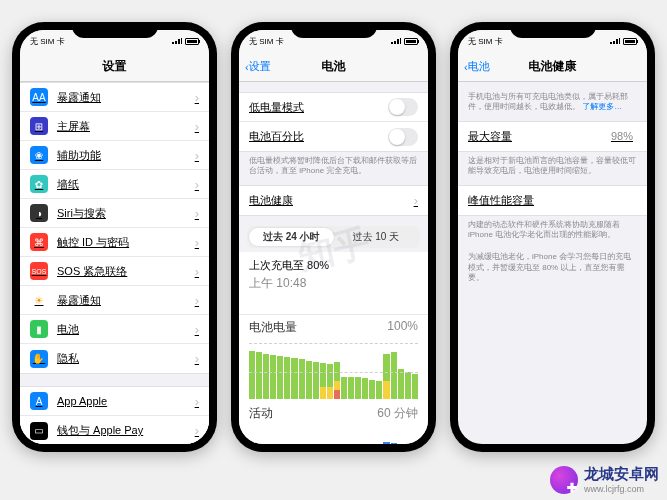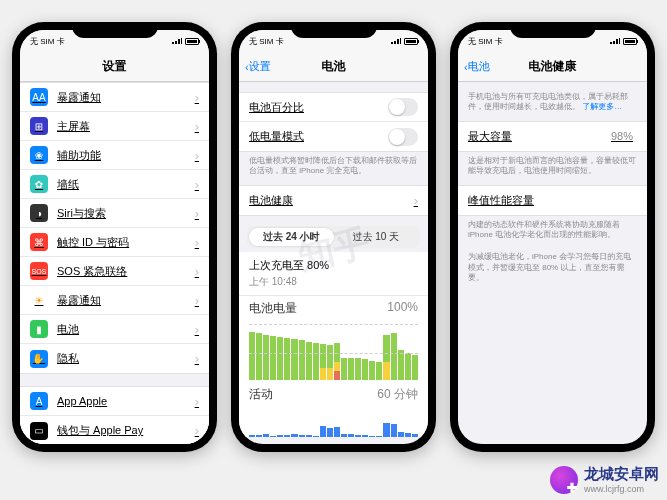--- a/index.html
+++ b/index.html
@@ -136,21 +136,21 @@
   .bar-chart .bar { flex:1; display:flex; flex-direction:column; justify-content:flex-end; }
   .bar-chart .seg-g { background:#8fd14e; }
   .bar-chart .seg-y { background:#f5d23b; }
   .bar-chart .seg-r { background:#e86e5c; }
   .bar-chart::before, .bar-chart::after { content:""; position:absolute; left:0; right:0; border-top:0.5px dashed #d0d0d4; }
   .bar-chart::before { top:0; }
   .bar-chart::after { top:50%; }
   .act-chart { height:30px; display:flex; align-items:flex-end; gap:1px; }
   .act-chart .abar { flex:1; background:#3b82f6; }
   .sub-head { font-size:11px; font-weight:400; padding: 6px 10px 2px; background:#fff; }
-  .sub-time { font-size:10px; color:#8a8a8e; padding:0 10px 6px; background:#fff; border-bottom:0.5px solid #e8e8ec; }
+  .sub-time { font-size:12px; color:#8a8a8e; padding:0 10px 22px; background:#fff; border-bottom:0.5px solid #e8e8ec; }
   .mini-title { font-size:12px; color:#333; padding:4px 10px 0; background:#fff; }
   .watermark {
     position:absolute; left:50%; top:50%;
     transform:translate(-50%,-50%) rotate(-12deg);
     font-size:36px; color:rgba(140,140,160,0.15);
     font-weight:700; pointer-events:none; z-index:50;
   }
   .brand {
     position:absolute; bottom:6px; right:8px;
     display:flex; align-items:center; gap:6px;
@@ -270,27 +270,27 @@
             </span>
           </span>
       </div>
       <div class="navbar">
         <span class="back">‹ <span>设置</span></span>
         <span>电池</span>
       </div>
       <div class="content">
         <div class="group" style="margin-top:10px">
           <div class="row">
-            <span class="lbl">电池百分比</span>
+            <span class="lbl">低电量模式</span>
             <span class="switch">
                 <span class="knob"></span>
               </span>
           </div>
           <div class="row">
-            <span class="lbl">低电量模式</span>
+            <span class="lbl">电池百分比</span>
             <span class="switch">
                 <span class="knob"></span>
               </span>
           </div>
         </div>
         <div class="footer-note">低电量模式将暂时降低后台下载和邮件获取等后台活动，直至 iPhone 完全充电。</div>
         <div class="group">
           <div class="row">
             <span class="lbl">电池健康</span>
             <span class="chev">›</span>

